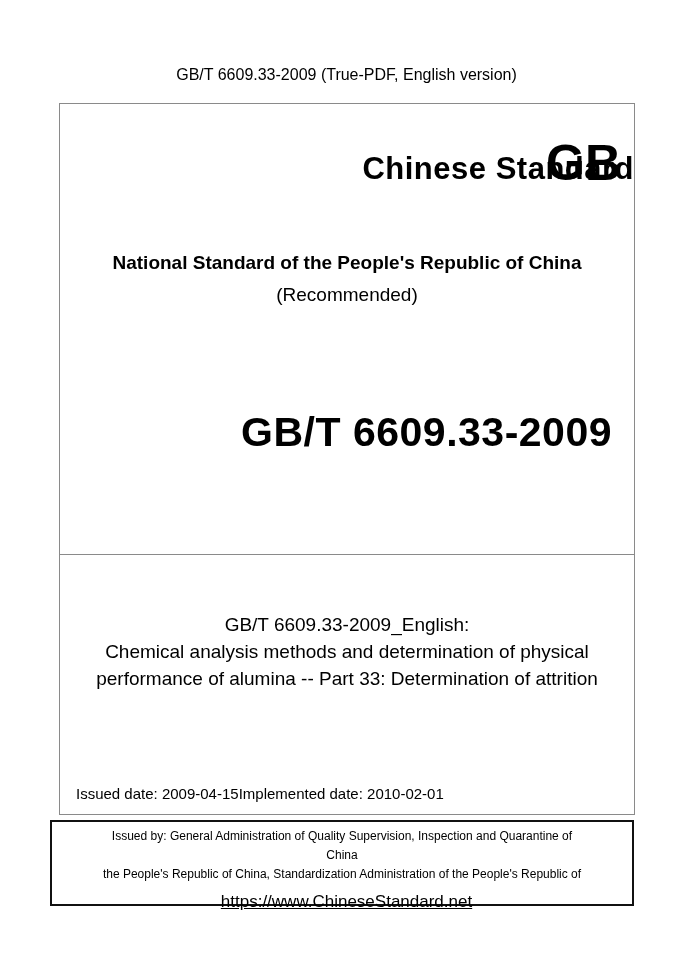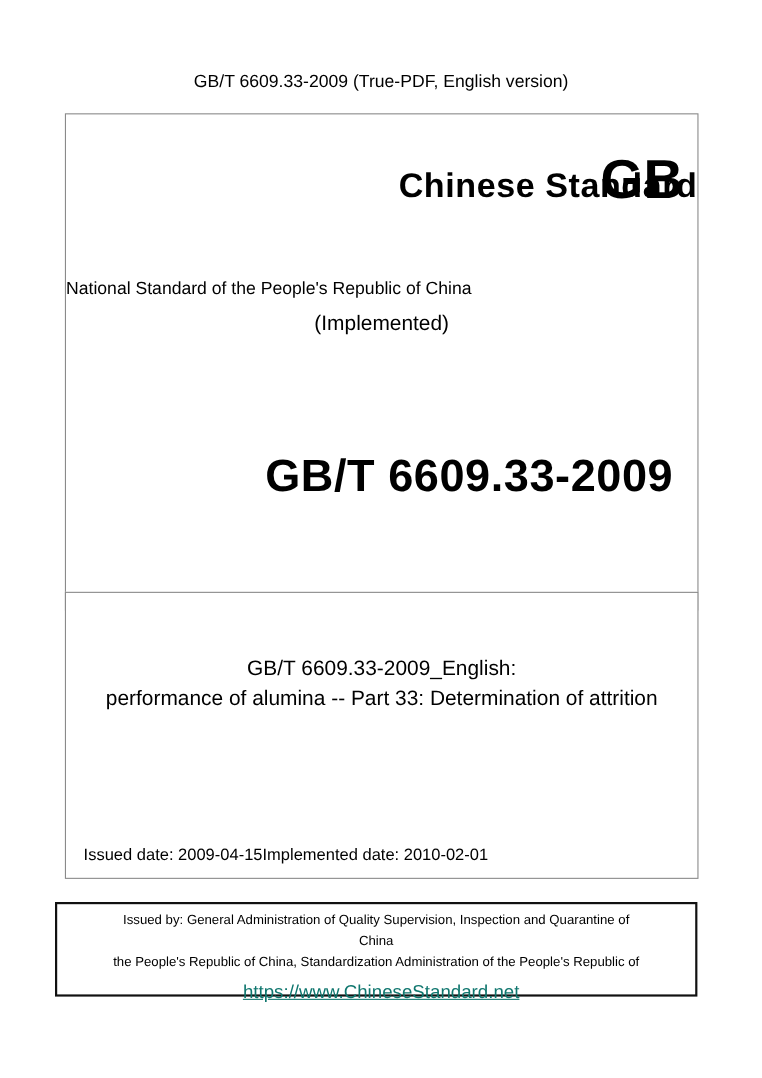--- a/index.html
+++ b/index.html
@@ -25,21 +25,21 @@
     font-size: 16px;
     line-height: 20px;
     color: #000000;
   }
   .box {
     position: absolute;
     border: 1px solid #8a8a8a;
     background: #ffffff;
   }
   .box1 { left: 59px; top: 103px; width: 576px; height: 452px; }
-  .box2 { left: 59px; top: 538px; width: 576px; height: 261px; }
+  .box2 { left: 59px; top: 554px; width: 576px; height: 261px; }
   .box3 {
     position: absolute;
     left: 50px; top: 820px; width: 584px; height: 86px;
     border: 2px solid #111111;
     background: #ffffff;
     text-align: center;
     font-size: 12px;
     line-height: 19px;
     padding-top: 5px;
   }
@@ -55,22 +55,24 @@
   .gb-logo {
     position: absolute;
     top: 30px; right: 13px;
     font-size: 50px;
     font-weight: bold;
     line-height: 58px;
   }
   .nat-line {
     position: absolute;
     top: 146px; left: 0; right: 0;
-    font-size: 16px;
+    text-align: center;
+    font-size: 19px;
     line-height: 25px;
+    font-weight: bold;
   }
   .rec-line {
     position: absolute;
     top: 178px; left: 0; right: 0;
     text-align: center;
     font-size: 19px;
     line-height: 25px;
   }
   .class-line {
     position: absolute;
@@ -100,44 +102,45 @@
     justify-content: flex-start;
     font-size: 15px;
     line-height: 20px;
   }
   .site-link {
     position: absolute;
     top: 891px; left: 0; width: 100%;
     text-align: center;
     font-size: 17px;
     line-height: 22px;
-    color: #0f766e;
+    color: #000000;
     text-decoration: underline;
     cursor: pointer;
     display: block;
   }
 </style>
 </head>
 <body>
 
 <div class="page">
 
   <div class="doc-header">GB/T 6609.33-2009 (True-PDF, English version)</div>
 
   <div class="box box1">
     <div class="brand-title">Chinese Standard</div>
     <div class="gb-logo">GB</div>
     <div class="nat-line">National Standard of the People's Republic of China</div>
-    <div class="rec-line">(Implemented)</div>
+    <div class="rec-line">(Recommended)</div>
     <div class="std-number">GB/T 6609.33-2009</div>
   </div>
 
   <div class="box box2">
     <div class="eng-block">
       <div>GB/T 6609.33-2009_English:</div>
+      <div>Chemical analysis methods and determination of physical</div>
       <div>performance of alumina -- Part 33: Determination of attrition</div>
     </div>
     <div class="dates-row">
       <span>Issued date: 2009-04-15</span>
       <span>Implemented date: 2010-02-01</span>
     </div>
   </div>
 
   <div class="box3">
     <div>Issued by: General Administration of Quality Supervision, Inspection and Quarantine of</div>

